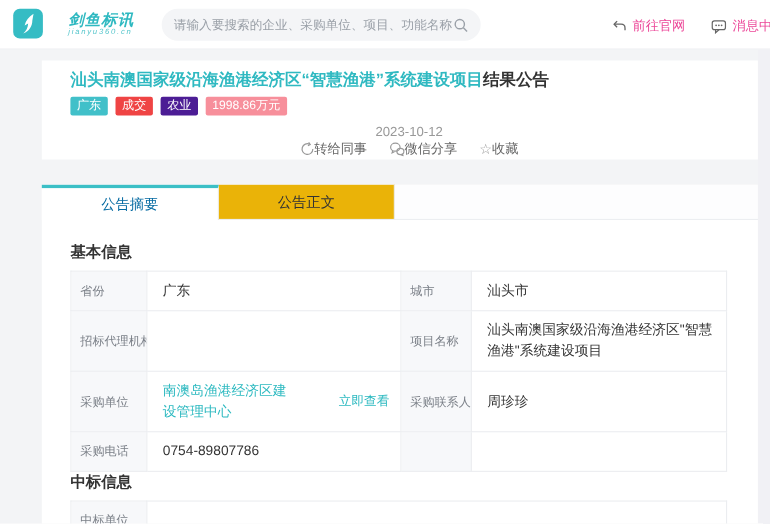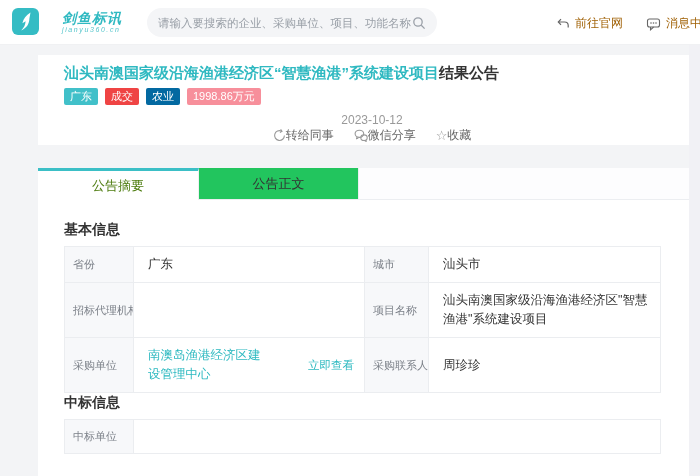--- a/index.html
+++ b/index.html
@@ -32,21 +32,21 @@
     display:flex; align-items:center; padding:0 11px;
   }
   .search input {
     flex:1; border:none; outline:none; background:transparent;
     font-size:11.5px; color:#333; font-family:inherit;
   }
   .search input::placeholder { color:#9aa0a8; }
 
   .hdr-link {
     position:absolute; top:15px; display:flex; align-items:center; gap:5px;
-    font-size:12px; color:#a16207; cursor:pointer; white-space:nowrap;
+    font-size:12px; color:#ec4899; cursor:pointer; white-space:nowrap;
   }
   .goto-link { left:556px; }
   .msg-link  { left:646px; }
 
   
   .title-card {
     position:absolute; left:38px; top:55px; width:662px; height:90px;
     background:#fff; padding:7px 20px 0 26px;
   }
   .notice-title { font-size:15px; font-weight:700; line-height:21px; color:#333; white-space:nowrap; }
@@ -66,25 +66,25 @@
     position:absolute; left:38px; top:168px; width:662px; height:360px;
     background:#fff;
   }
   .tabstrip { display:flex; height:32px; }
   .tab {
     display:flex; align-items:center; justify-content:center;
     font-size:13px; cursor:pointer;
   }
   .tab-active {
     width:161px; border-top:3px solid #3bbfc6; border-right:1px solid #eef0f2;
-    color:#4d7c0f; background:#fff;
+    color:#0369a1; background:#fff;
   }
   .tab-idle {
     width:160px; border-bottom:1px solid #eceef1; border-right:1px solid #eceef1;
-    color:#333; background:#22c55e;
+    color:#333; background:#eab308;
   }
   .tab-rest { flex:1; border-bottom:1px solid #eceef1; background:#fdfdfe; }
 
   .card-body { padding:0 39px 0 26px; }
   .section-heading { margin-top:21px; font-size:14px; font-weight:700; color:#333; }
 
   table { width:100%; border-collapse:collapse; table-layout:fixed; margin-top:7px; }
   td { border:1px solid #ebedf0; vertical-align:middle; }
   td.lbl {
     background:#f7f8fa; color:#7a7f87; font-size:11px;
@@ -153,21 +153,21 @@
   </div>
 </div>
 
 <div class="title-card">
   <div class="notice-title">
     <span class="hl">汕头南澳国家级沿海渔港经济区“智慧渔港”系统建设项目</span><span>结果公告</span>
   </div>
   <div class="tags">
     <span class="tag" style="background: rgb(65, 192, 201);">广东</span>
     <span class="tag" style="background: #ef4444;">成交</span>
-    <span class="tag" style="background: #0369a1;">农业</span>
+    <span class="tag" style="background: #4c1d95;">农业</span>
     <span class="tag" style="background: rgb(247, 143, 155);">1998.86万元</span>
   </div>
   <div class="meta">
     <span class="pub-date">2023-10-12</span>
     <div class="actions">
       <span class="action">
         <span>
           <svg width="13" height="13" viewBox="0 0 13 13">
             <path d="M11.4 6.5 A4.9 4.9 0 1 1 8.6 2.1" fill="none" stroke="#999" stroke-width="1.1"></path>
             <path d="M7.6 0.4 L9 2.3 L6.9 3.4" fill="none" stroke="#999" stroke-width="1.1"></path>
@@ -229,20 +229,26 @@
         <td class="lbl">采购单位</td>
         <td class="val">
           <div class="buyer-flex">
             <span class="link">南澳岛渔港经济区建设管理中心</span>
             <span class="view-now">立即查看</span>
           </div>
         </td>
         <td class="lbl">采购联系人</td>
         <td class="val">周珍珍</td>
       </tr>
+      <tr>
+        <td class="lbl">采购电话</td>
+        <td class="val">0754-89807786</td>
+        <td class="lbl"></td>
+        <td class="val"></td>
+      </tr>
     </tbody>
       </table>
 
     <div class="section-heading" style="margin-top:1px;">中标信息</div>
 
     <table>
       <colgroup>
           <col style="width:69px">
           <col>
         </colgroup>

